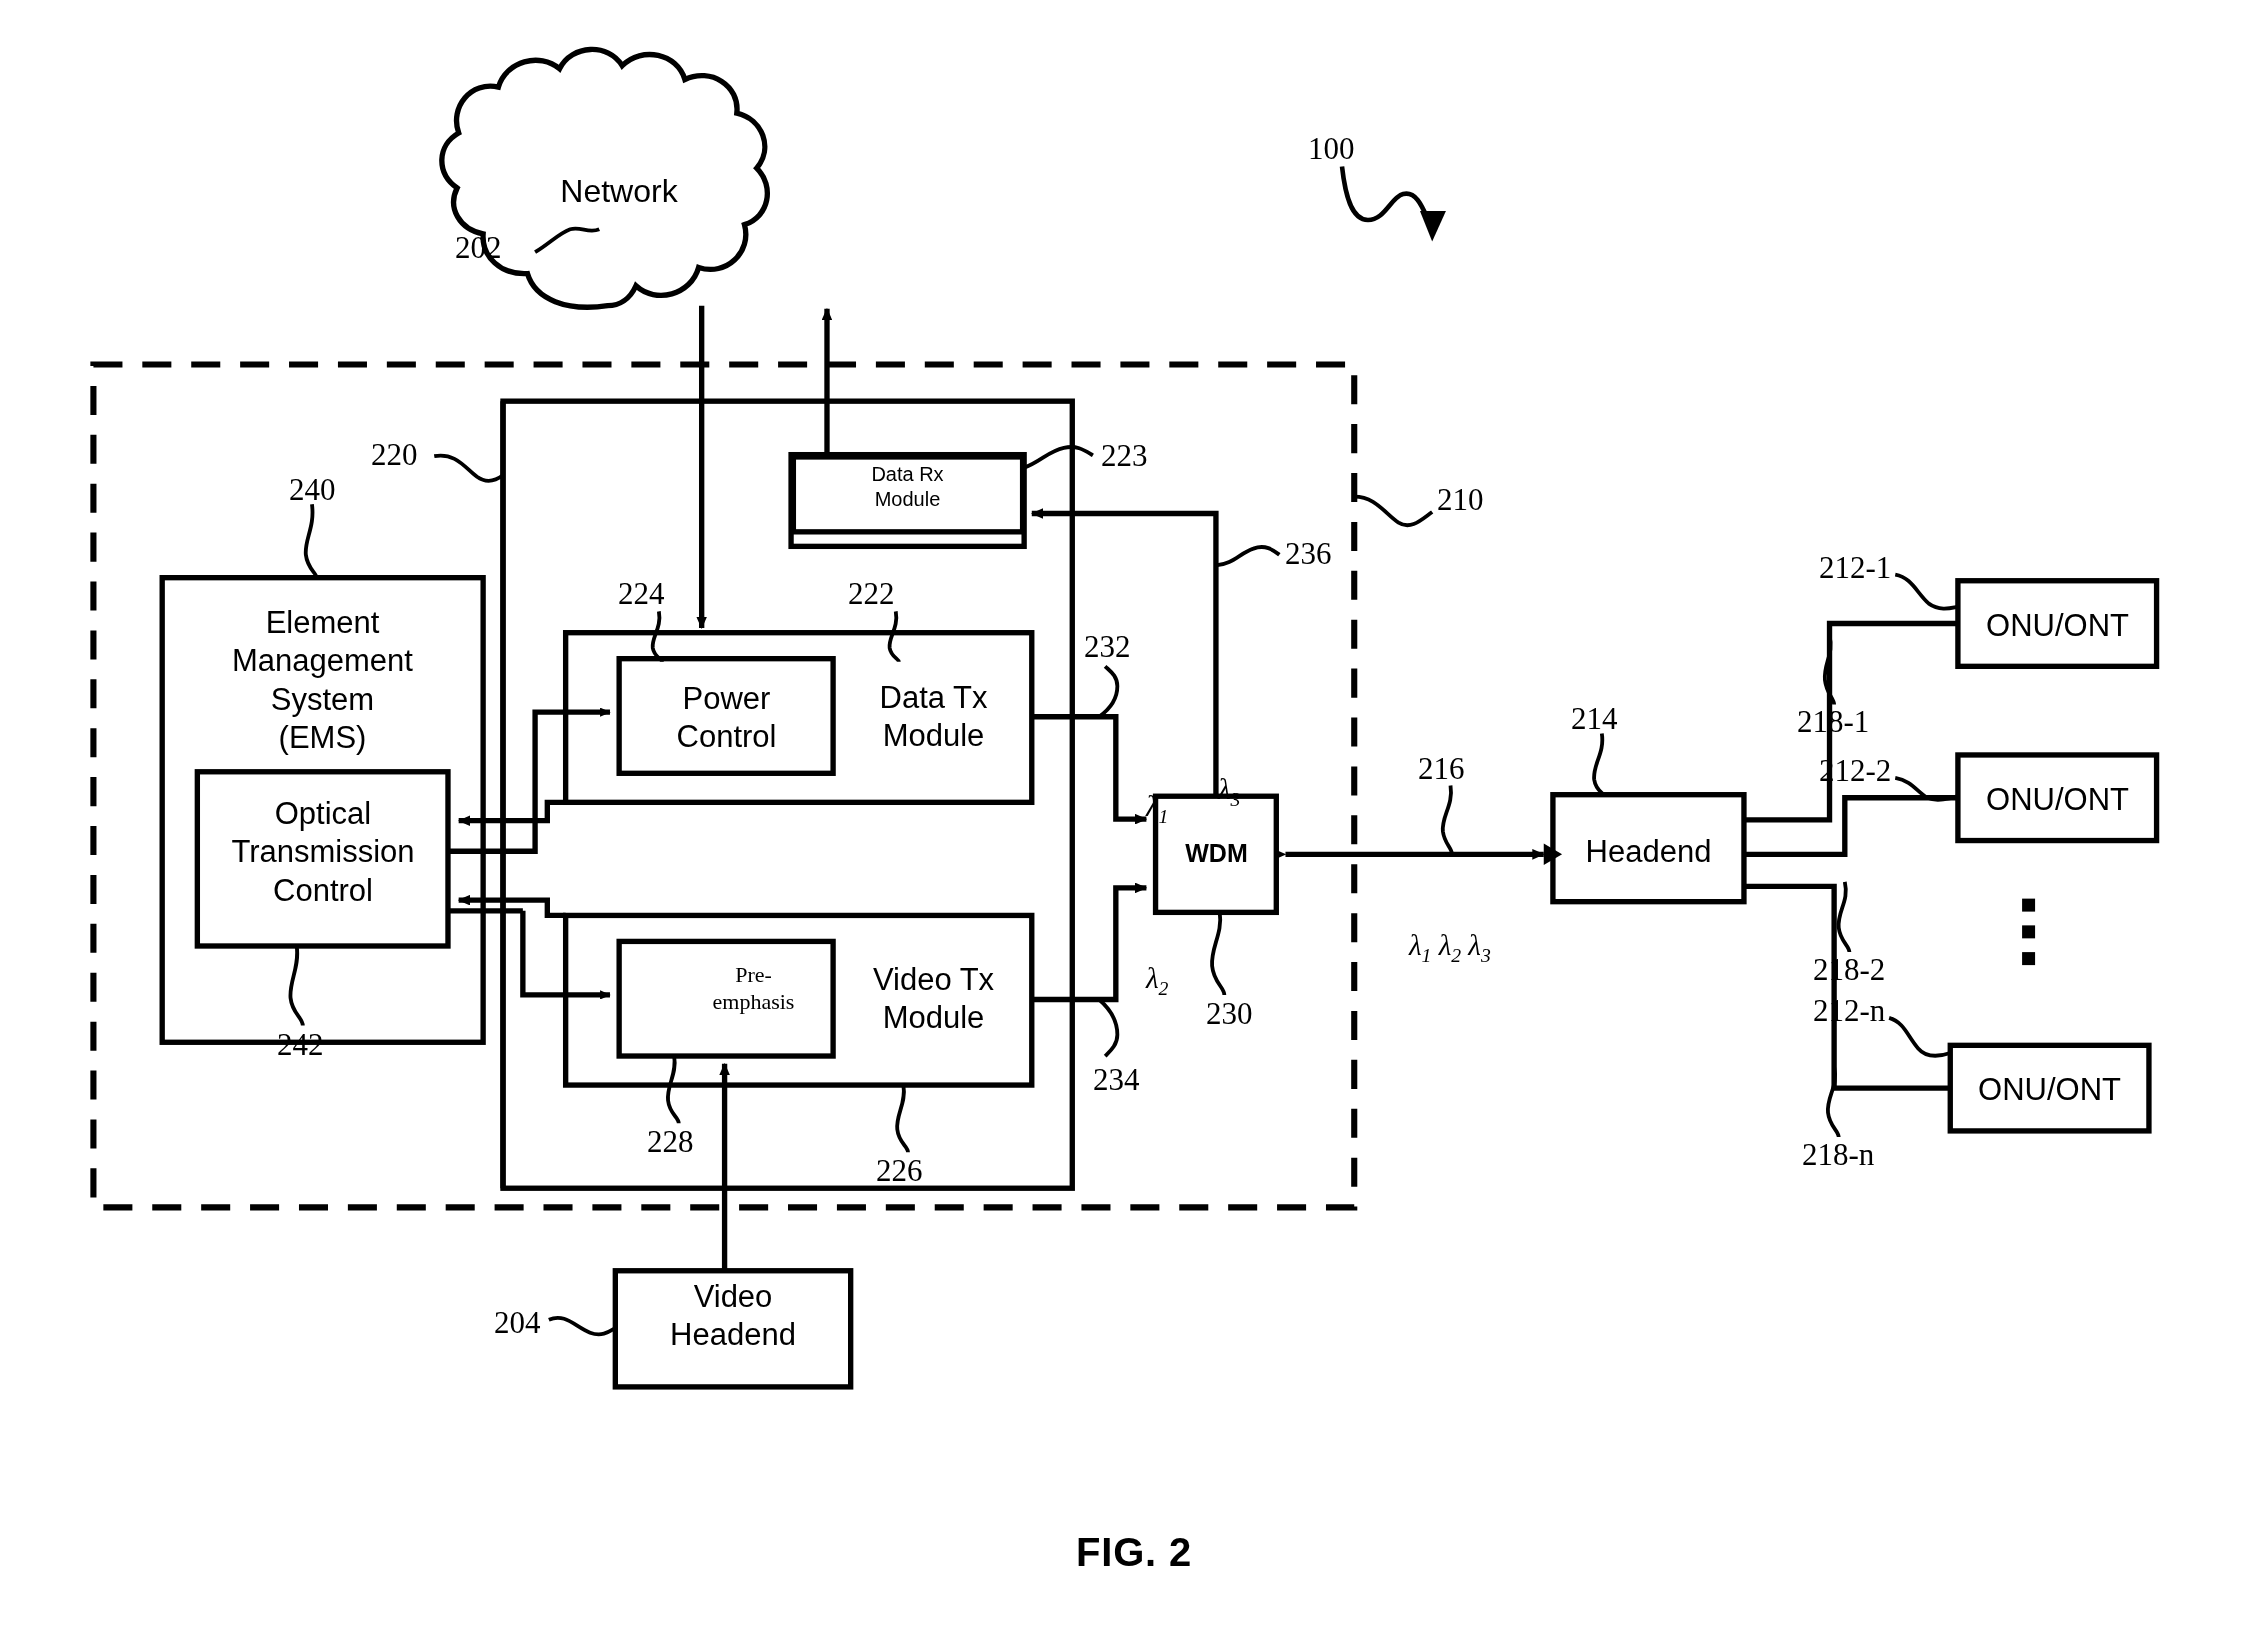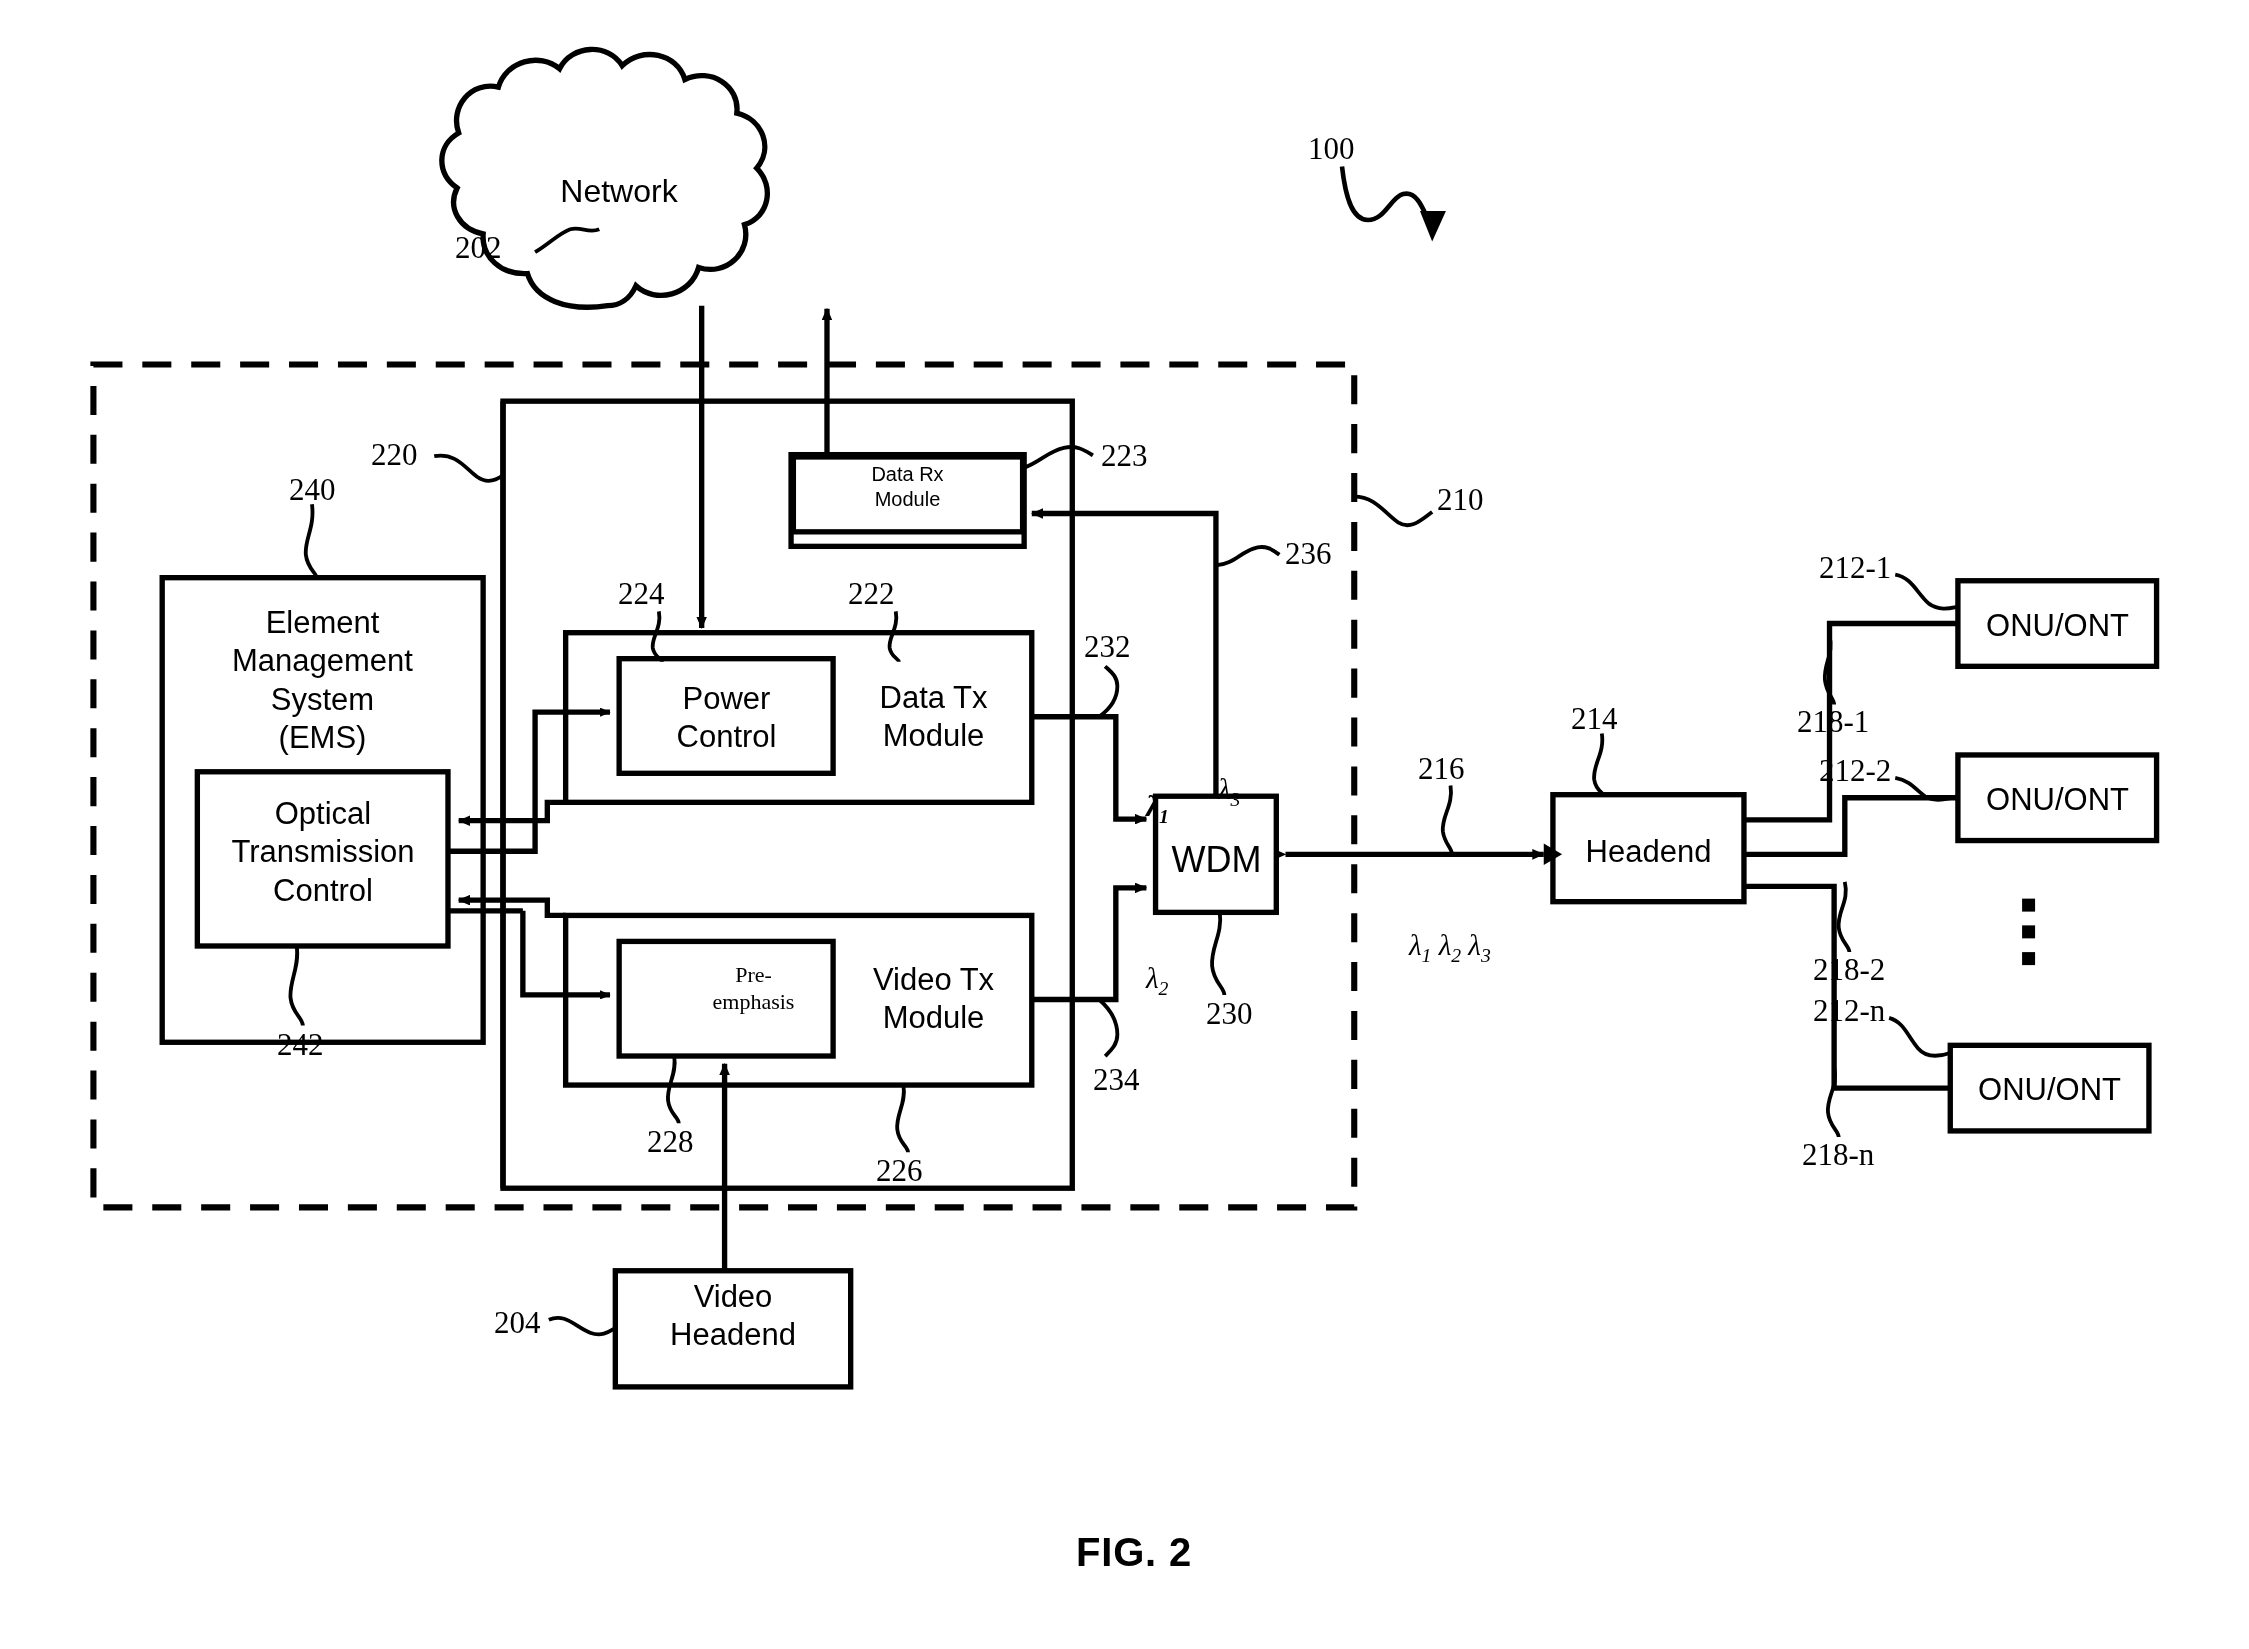--- a/index.html
+++ b/index.html
@@ -247,21 +247,21 @@
 Management
 System
 (EMS)</div>
   <div class="lbl refnum" style="left:289px; top:471px;">240</div>
 
   <div class="boxtext" style="left:199px; top:795px; width:248px; font-size:31px;">Optical
 Transmission
 Control</div>
   <div class="lbl refnum" style="left:277px; top:1026px;">242</div>
 
-  <div class="boxtext" style="left:1156px; top:838px; width:121px; font-size:36px;">WDM</div>
+  <div class="boxtext" style="left:1156px; top:838px; width:121px; font-size:25px;font-weight:bold;">WDM</div>
   <div class="lbl refnum" style="left:1206px; top:995px;text-align:center;">230</div>
 
   <div class="boxtext" style="left:1553px; top:833px; width:191px; font-size:31px;">Headend</div>
   <div class="lbl refnum" style="left:1571px; top:700px;">214</div>
 
   <div class="boxtext" style="left:617px; top:1278px; width:232px; font-size:31px;">Video
 Headend</div>
   <div class="lbl refnum" style="left:494px; top:1304px;">204</div>
 
   <div class="boxtext" style="left:1958px; top:607px; width:199px; font-size:31px;">ONU/ONT</div>
@@ -274,21 +274,21 @@
 
   <div class="boxtext" style="left:1950px; top:1071px; width:199px; font-size:31px;">ONU/ONT</div>
   <div class="lbl refnum" style="left:1813px; top:992px;">212-n</div>
   <div class="lbl refnum" style="left:1802px; top:1136px;">218-n</div>
 
   <div class="lbl refnum" style="left:1084px; top:628px;">232</div>
   <div class="lbl refnum" style="left:1093px; top:1061px;">234</div>
   <div class="lbl refnum" style="left:1285px; top:535px;">236</div>
   <div class="lbl refnum" style="left:1418px; top:750px;">216</div>
 
-  <div class="lbl lam" style="left:1117px; top:754px;font-weight:bold;">
+  <div class="lbl lam" style="left:1117px; top:754px;">
     <span>λ</span><sub>1</sub>
   </div>
   <div class="lbl lam" style="left:1117px; top:926px;">
     <span>λ</span><sub>2</sub>
   </div>
   <div class="lbl lam" style="left:1189px; top:737px;">
     <span>λ</span><sub>3</sub>
   </div>
   <div class="lbl lam" style="left:1380px; top:893px;">
     <span>λ</span><sub>1</sub>&nbsp;<span>λ</span><sub>2</sub>&nbsp;<span>λ</span><sub>3</sub>

